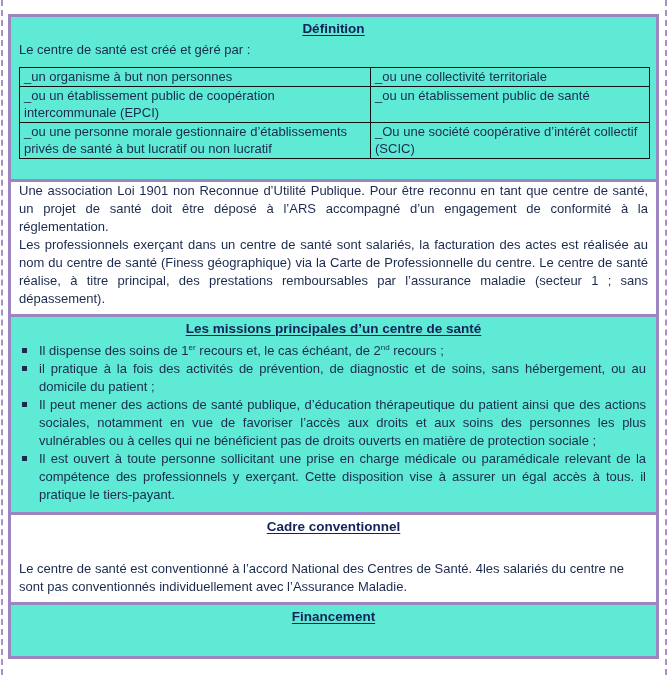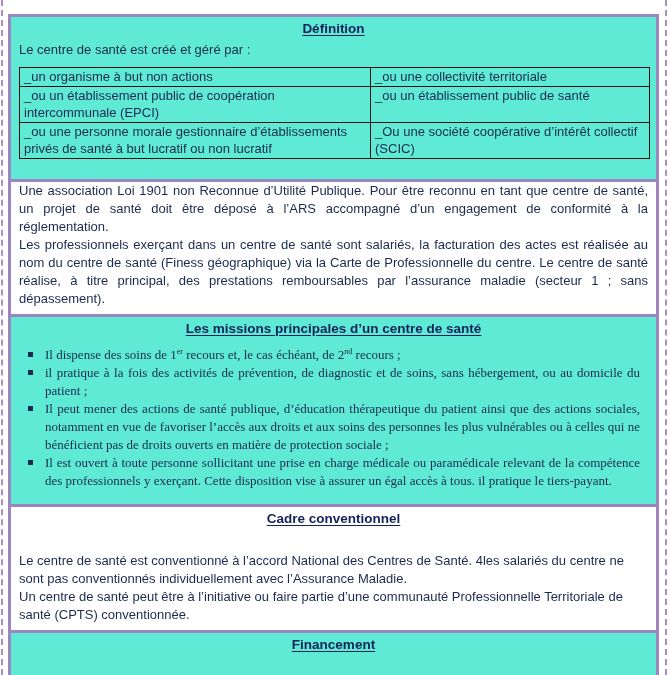--- a/index.html
+++ b/index.html
@@ -71,23 +71,22 @@
     }
     table.def-table td {
       border: 1.5px solid #111111;
       padding: 0 4px;
       vertical-align: top;
     }
     table.def-table td.c1 { width: 342px; }
 
     ul.missions {
       list-style: none;
-      margin: 8px;
+      margin: 2px;
       padding: 0;
-      font-family: Liberation Serif, serif;
     }
     ul.missions li {
       position: relative;
       padding-left: 18px;
       font-size: 13px;
       line-height: 18px;
       text-align: justify;
     }
     ul.missions li .bullet {
       position: absolute;
@@ -110,21 +109,21 @@
 <div class="dash-right"></div>
 
 <div class="doc">
 
   <div class="section lilac">
     <div class="section-title">Définition</div>
     <p class="para left">Le centre de santé est créé et géré par :</p>
     <table class="def-table">
       <tbody>
           <tr>
-        <td class="c1">_un organisme à but non actions</td>
+        <td class="c1">_un organisme à but non personnes</td>
         <td>_ou une collectivité territoriale</td>
       </tr>
       <tr>
         <td class="c1">_ou un établissement public de coopération intercommunale (EPCI)</td>
         <td>_ou un établissement public de santé</td>
       </tr>
       <tr>
         <td class="c1">_ou une personne morale gestionnaire d’établissements privés de santé à but lucratif ou non lucratif</td>
         <td>_Ou une société coopérative d’intérêt collectif (SCIC)</td>
       </tr>
@@ -155,21 +154,20 @@
       <li>
         <span class="bullet"></span>
         <span>Il est ouvert à toute personne sollicitant une prise en charge médicale ou paramédicale relevant de la compétence des professionnels y exerçant. Cette disposition vise à assurer un égal accès à tous. il pratique le tiers-payant.</span>
       </li>
     </ul>
   </div>
 
   <div class="section white">
     <div class="section-title" style="margin-bottom:24px;">Cadre conventionnel</div>
     <p class="para left">Le centre de santé est conventionné à l’accord National des Centres de Santé. 4les salariés du centre ne sont pas conventionnés individuellement avec l’Assurance Maladie.</p>
-    <p class="para left">Un centre de santé peut être à l’initiative ou faire partie d’une communauté Professionnelle Territoriale de santé (CPTS) conventionnée.</p>
   </div>
 
   <div class="section lilac">
     <div class="section-title" style="margin-bottom:24px;">Financement</div>
 
   </div>
 
 </div>
 
 </body></html>

